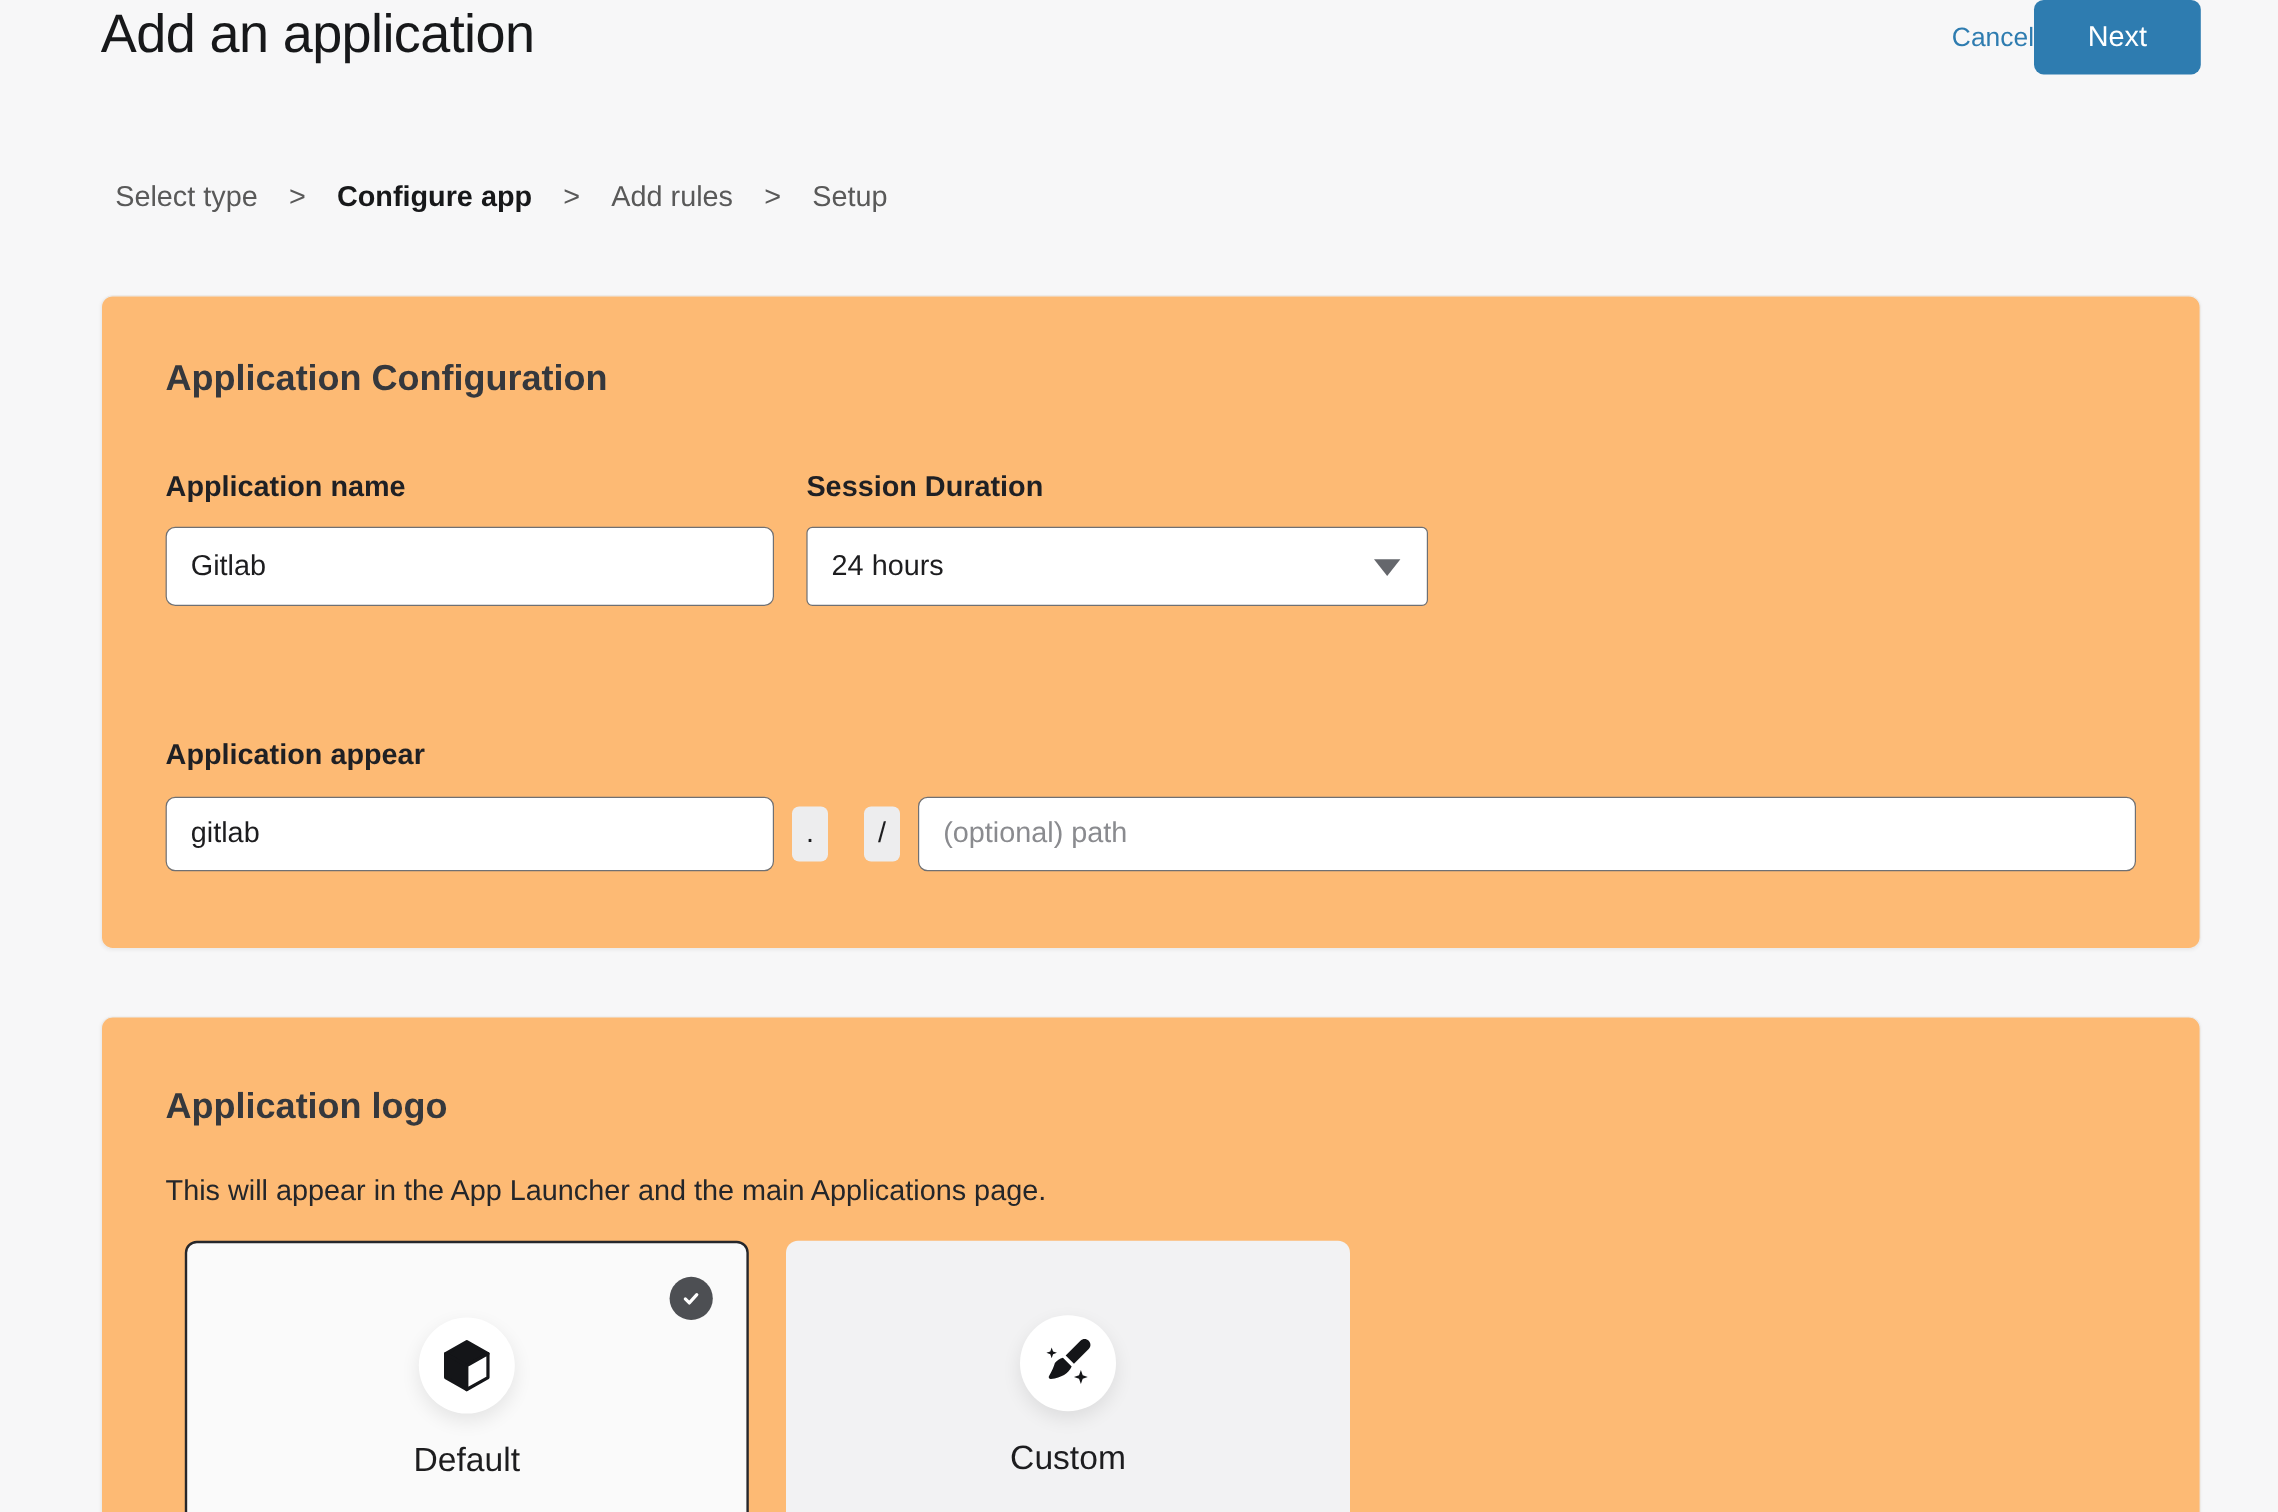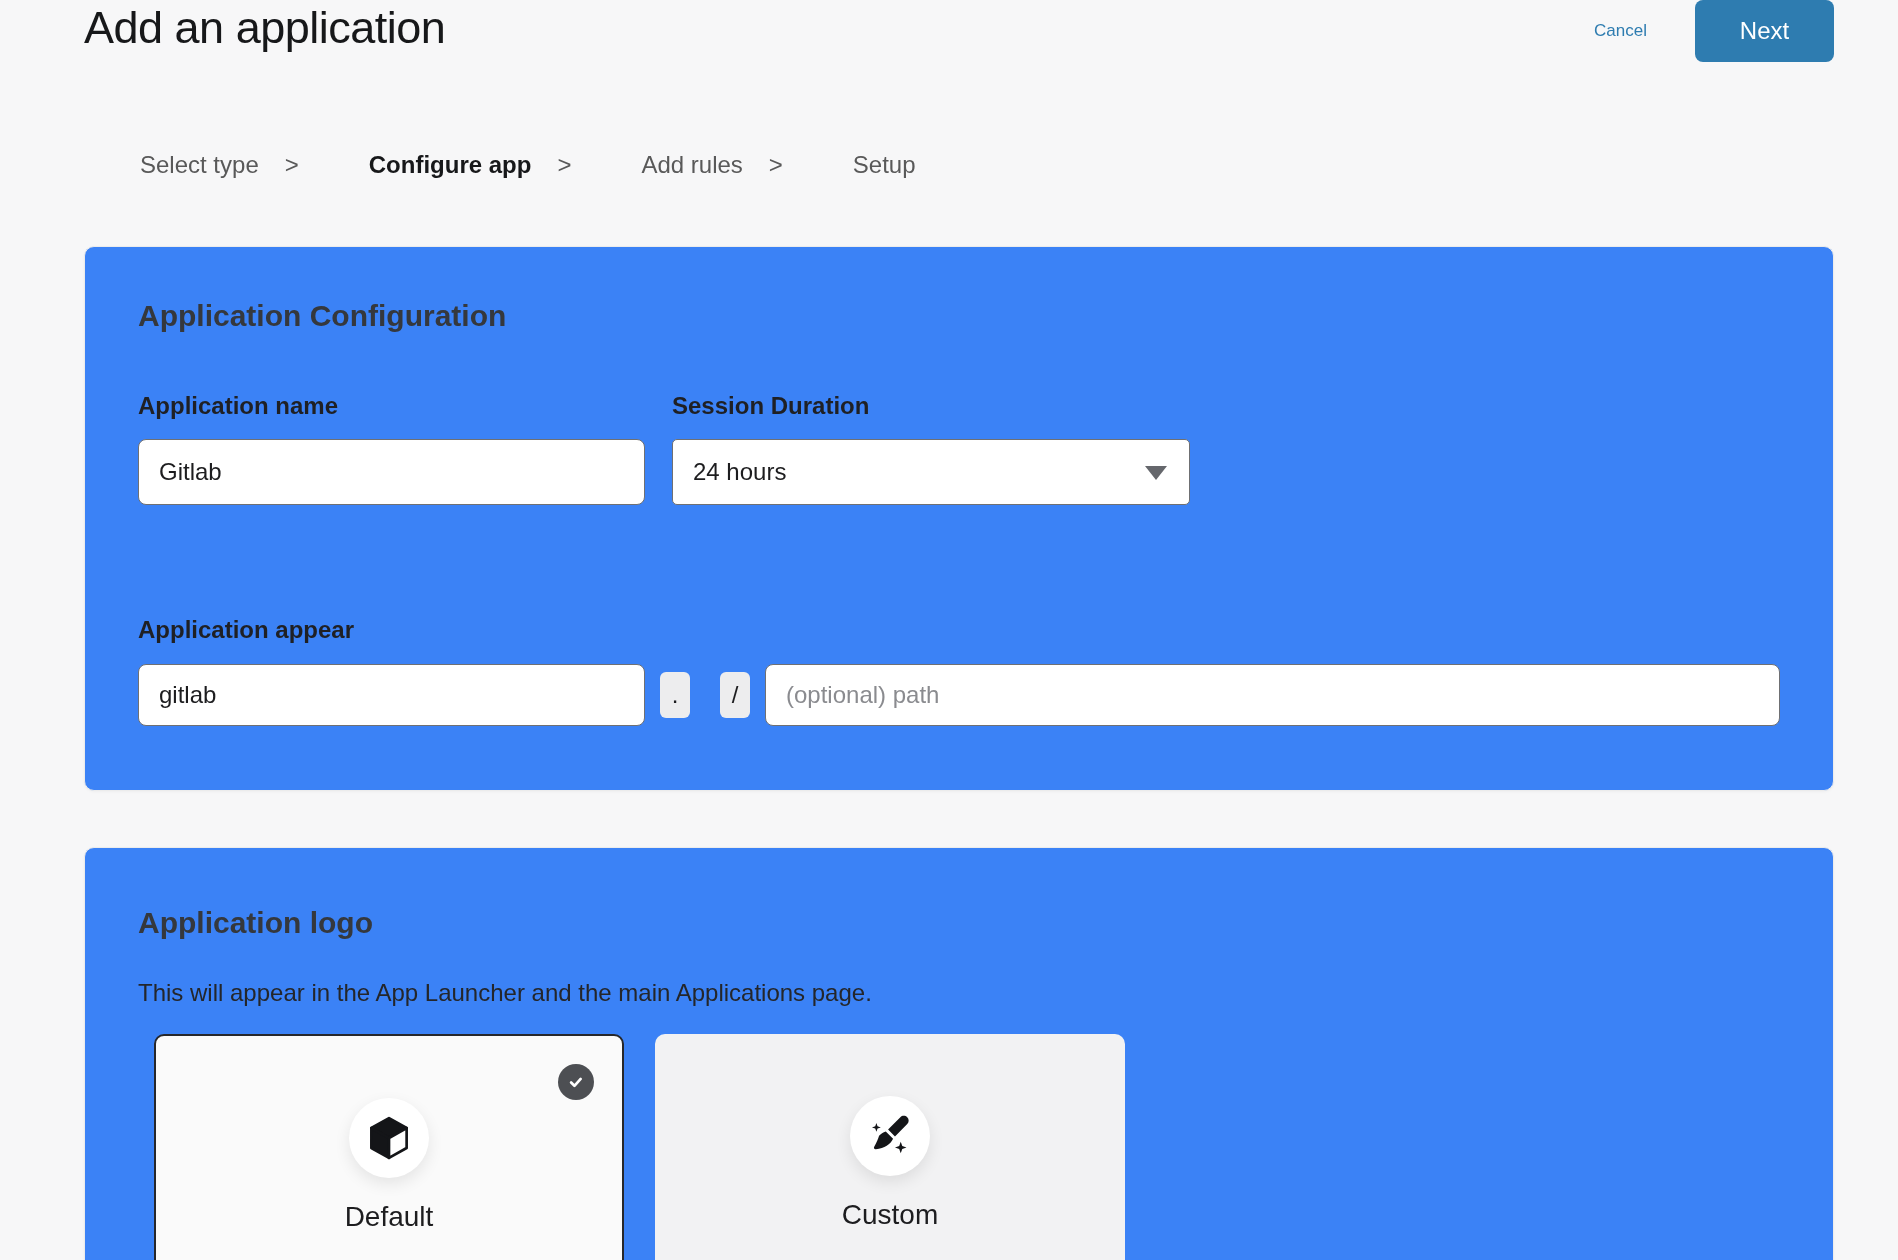--- a/index.html
+++ b/index.html
@@ -10,37 +10,37 @@
     background: #f7f7f8;
     color: #1d1d1f;
     font-family: "Liberation Sans", sans-serif;
   }
   .page { margin-left: 84px; width: 1750px; }
 
   
   .header { display: flex; justify-content: space-between; align-items: flex-start; padding-top: 0; }
   .page-title { font-size: 45px; font-weight: 400; letter-spacing: -0.5px; color: #17181a; margin: 2px 0 0 0; }
   .actions { display: flex; align-items: center; height: 62px; }
-  .cancel-link { font-size: 17px; color: #2e7cb0; margin-right: 48px; cursor: pointer; text-decoration: none; }
+  .cancel-link { font-size: 22px; color: #2e7cb0; cursor: pointer; text-decoration: none; }
   .next-btn {
     width: 139px; height: 62px;
     background: #2e7cb0; color: #ffffff;
     border: none; border-radius: 8px;
     font-size: 24px; font-family: inherit; cursor: pointer;
   }
 
   
   .breadcrumb { margin-top: 88px; margin-left: 12px; display: flex; gap: 26px; font-size: 24px; color: #595959; line-height: 30px; }
-  .crumb { color: #595959; cursor: pointer; margin-left: 44px; }
+  .crumb { color: #595959; cursor: pointer; }
   .crumb.active { color: #17181a; font-weight: 700; cursor: default; }
   .crumb-sep { color: #595959; }
 
   
   .card {
-    background: #3b82f6;
+    background: #fdba74;
     border: 1px solid #ececec;
     border-radius: 10px;
     box-shadow: 0 1px 3px rgba(0,0,0,0.04);
   }
   .card-config { margin-top: 66px; padding: 50px 53px 64px 53px; }
   .section-heading { font-size: 30px; font-weight: 700; color: #35383d; margin: 0; line-height: 38px; }
 
   .labels-row, .fields-row { display: grid; grid-template-columns: 507px 518px; column-gap: 27px; }
   .labels-row { margin-top: 56px; }
   .fields-row { margin-top: 18px; }

